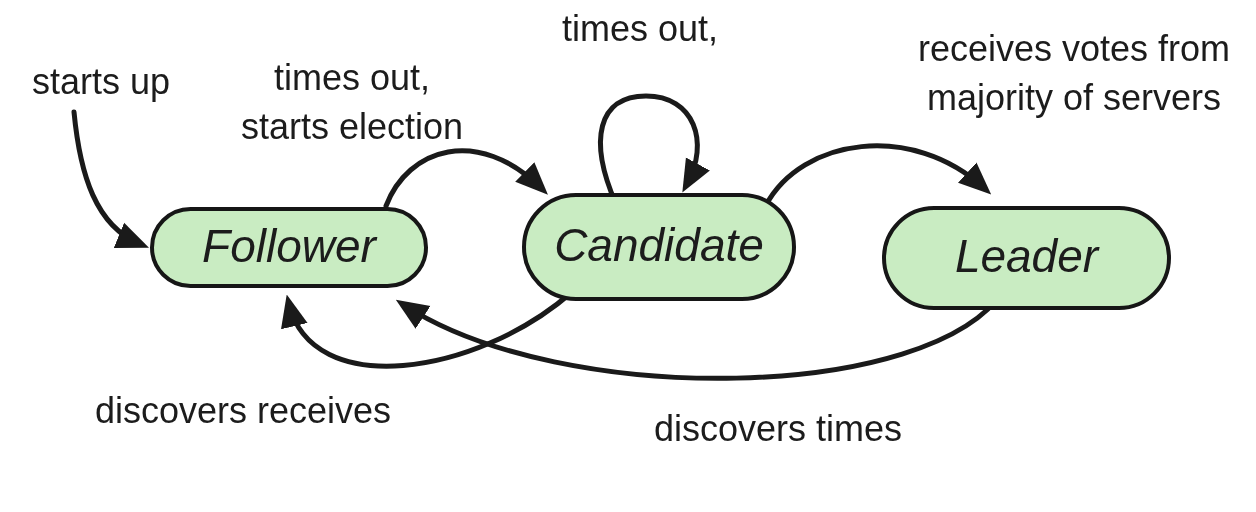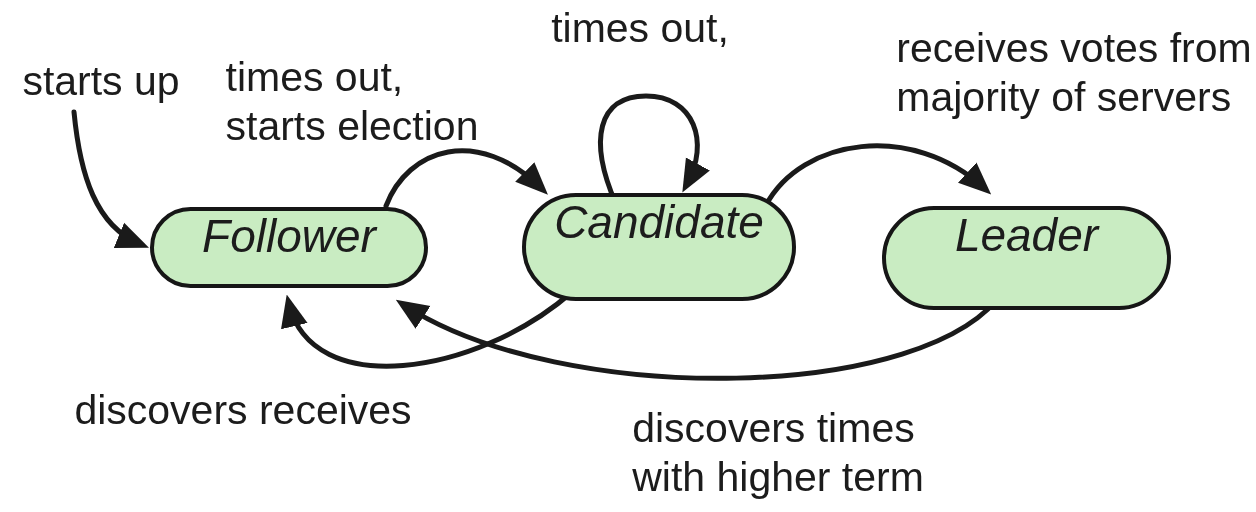--- a/index.html
+++ b/index.html
@@ -9,36 +9,37 @@
     background:var(--background,#fff);
     font-family:"Liberation Sans",sans-serif;
     overflow:hidden;
   }
   #arrows{position:absolute;left:0;top:0;width:1256px;height:512px;}
   .arrow{fill:none;stroke:var(--arrow,#1a1a1a);stroke-width:5;stroke-linecap:round;}
   .arrowhead-shape{fill:var(--arrow,#1a1a1a);}
   .state{
     position:absolute;
     box-sizing:border-box;
-    display:flex;justify-content:center;
+    display:flex;align-items:center;justify-content:center;
     background:var(--state-fill,#c9ecc2);
     border:4px solid var(--state-border,#161616);
     border-radius:999px;
   }
   .state-label{
     font-style:italic;
     font-size:46px;
     color:var(--text,#1c1c1c);
     transform:translateY(-2px);
     white-space:nowrap;
   }
   .t-label{
     position:absolute;
     transform:translateX(-50%);
-    font-size:41px;
+    text-align:center;
+    font-size:36px;
     line-height:49px;
     color:var(--text,#1c1c1c);
     white-space:nowrap;
   }
   .t-label div{white-space:nowrap;}
   #state-follower {left:150px;top:207px;width:278px;height:81px;}
   #state-candidate{left:522px;top:193px;width:274px;height:108px;}
   #state-leader   {left:882px;top:206px;width:289px;height:104px;}
   #label-starts-up            {left:101px; top:57px;}
   #label-times-out-starts     {left:352px; top:53px;}
@@ -93,16 +94,15 @@
     <div>receives votes from</div>
     <div>majority of servers</div>
   </div>
 
   <div class="t-label" id="label-discovers-leader">
     <div>discovers receives</div>
   </div>
 
   <div class="t-label" id="label-discovers-higher-term">
     <div>discovers times</div>
-    <div>with higher term</div>
   </div>
 
 </div>
 
 </body></html>

